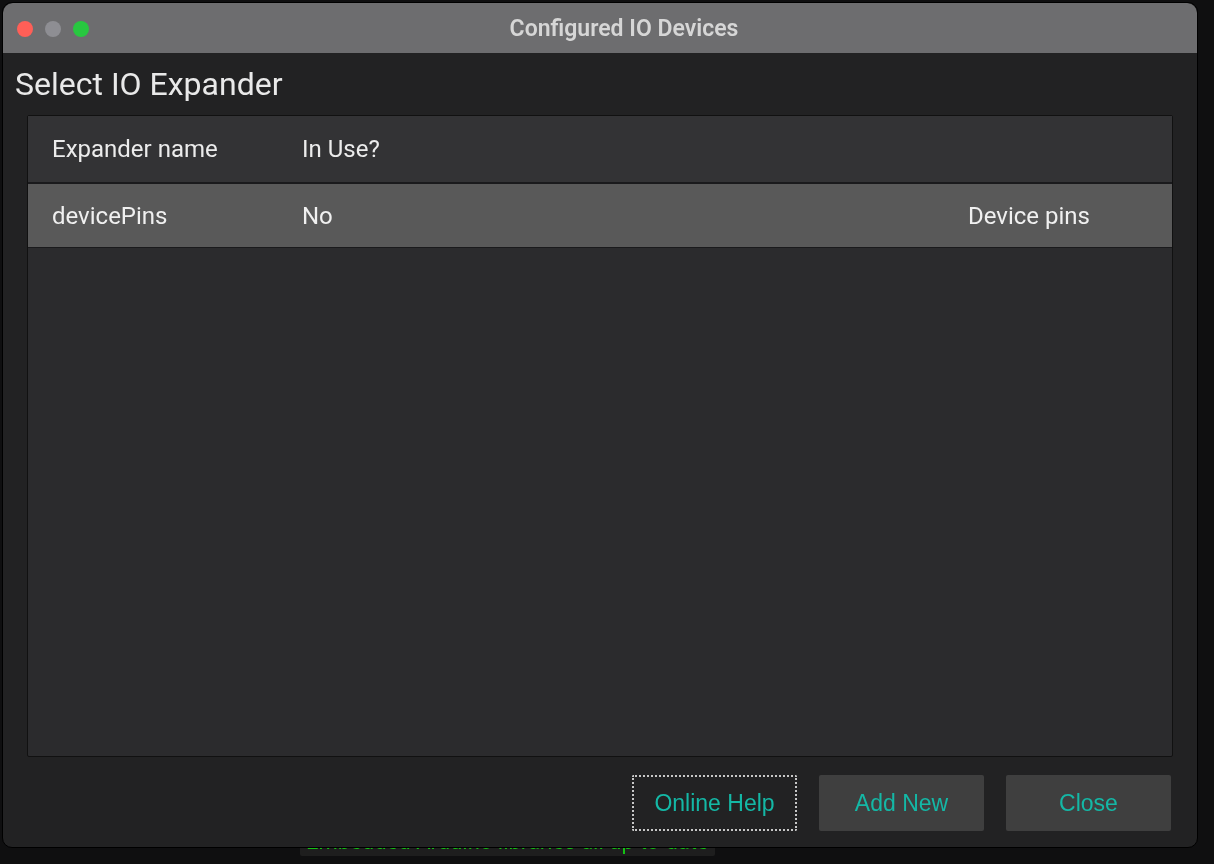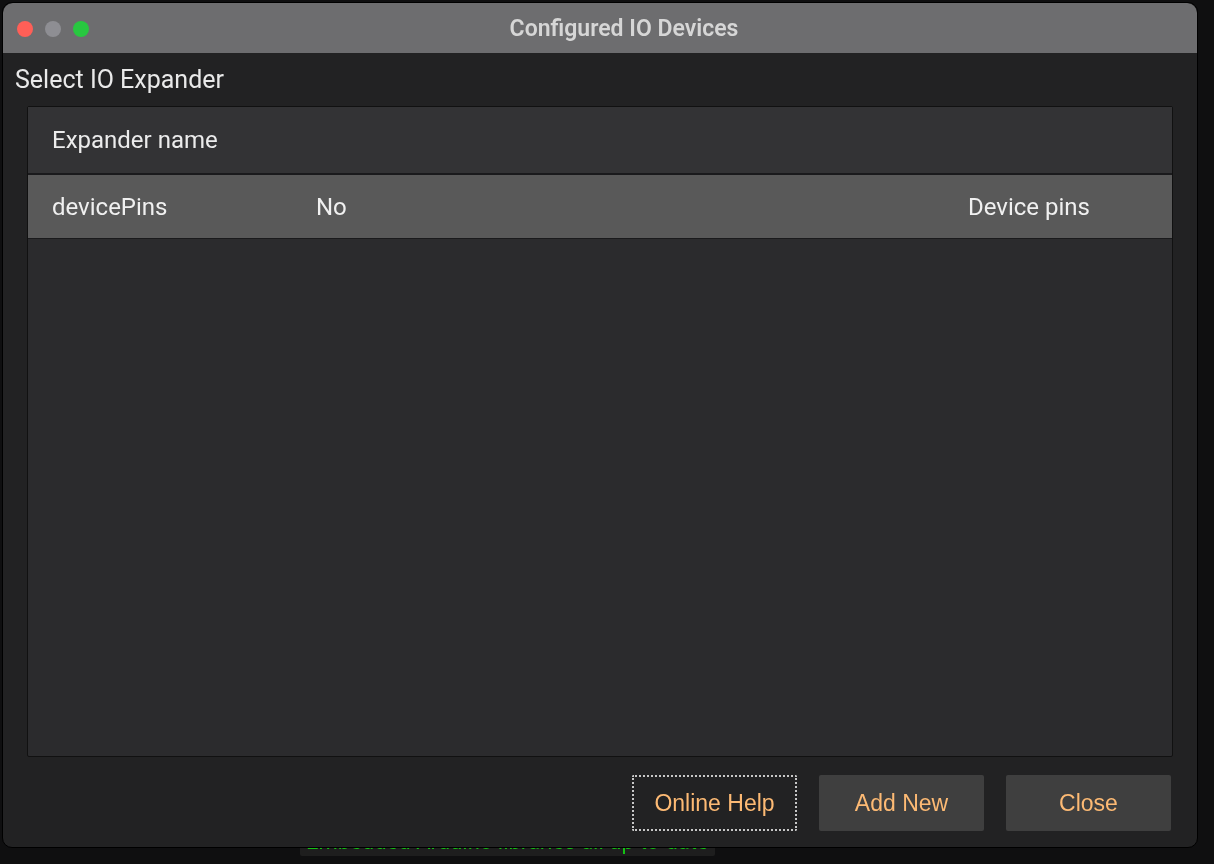--- a/index.html
+++ b/index.html
@@ -73,40 +73,39 @@
       padding-left: 48px;
     }
     .content {
       flex: 1;
       padding: 12px;
       display: flex;
       flex-direction: column;
     }
     .section-label {
       color: #e9e9e9;
-      font-size: 25px;
+      font-size: 32px;
       font-weight: 400;
       margin-bottom: 12px;
     }
     .table-container {
       flex: 1;
       background: #2b2b2d;
       border: 1px solid #111;
       margin: 0 12px 0 12px;
       display: flex;
       flex-direction: column;
       border-radius: 2px;
     }
     .table-header-row,
     .table-data-row {
       display: grid;
       grid-template-columns: 250px 1fr 180px;
       align-items: center;
       padding: 0 24px;
-      gap: 14px;
     }
     .table-header-row {
       height: 68px;
       background: #333335;
       border-bottom: 2px solid #1a1a1c;
     }
     .th {
       color: #ececec;
       font-size: 24px;
       font-weight: 400;
@@ -123,21 +122,21 @@
     .button-row {
       display: flex;
       justify-content: flex-end;
       gap: 22px;
       padding: 18px 14px 4px 14px;
     }
     .btn {
       min-width: 165px;
       height: 56px;
       background: #3f3f3f;
-      color: #fdba74;
+      color: #14b8a6;
       border: none;
       font-size: 23px;
       font-weight: 400;
       cursor: pointer;
       border-radius: 2px;
     }
     .btn.focused {
       background: transparent;
       border: 2px dotted #c7c7c7;
     }
@@ -158,20 +157,21 @@
     </div>
     <div class="window-title">Configured IO Devices</div>
   </div>
 
   <div class="content">
     <div class="section-label">Select IO Expander</div>
 
     <div class="table-container">
       <div class="table-header-row">
         <div class="th">Expander name</div>
+        <div class="th">In Use?</div>
       </div>
       <div class="table-data-row">
         <div class="td">devicePins</div>
         <div class="td">No</div>
         <div class="td">Device pins</div>
       </div>
     </div>
 
     <div class="button-row">
       <button class="btn focused">Online Help</button>

